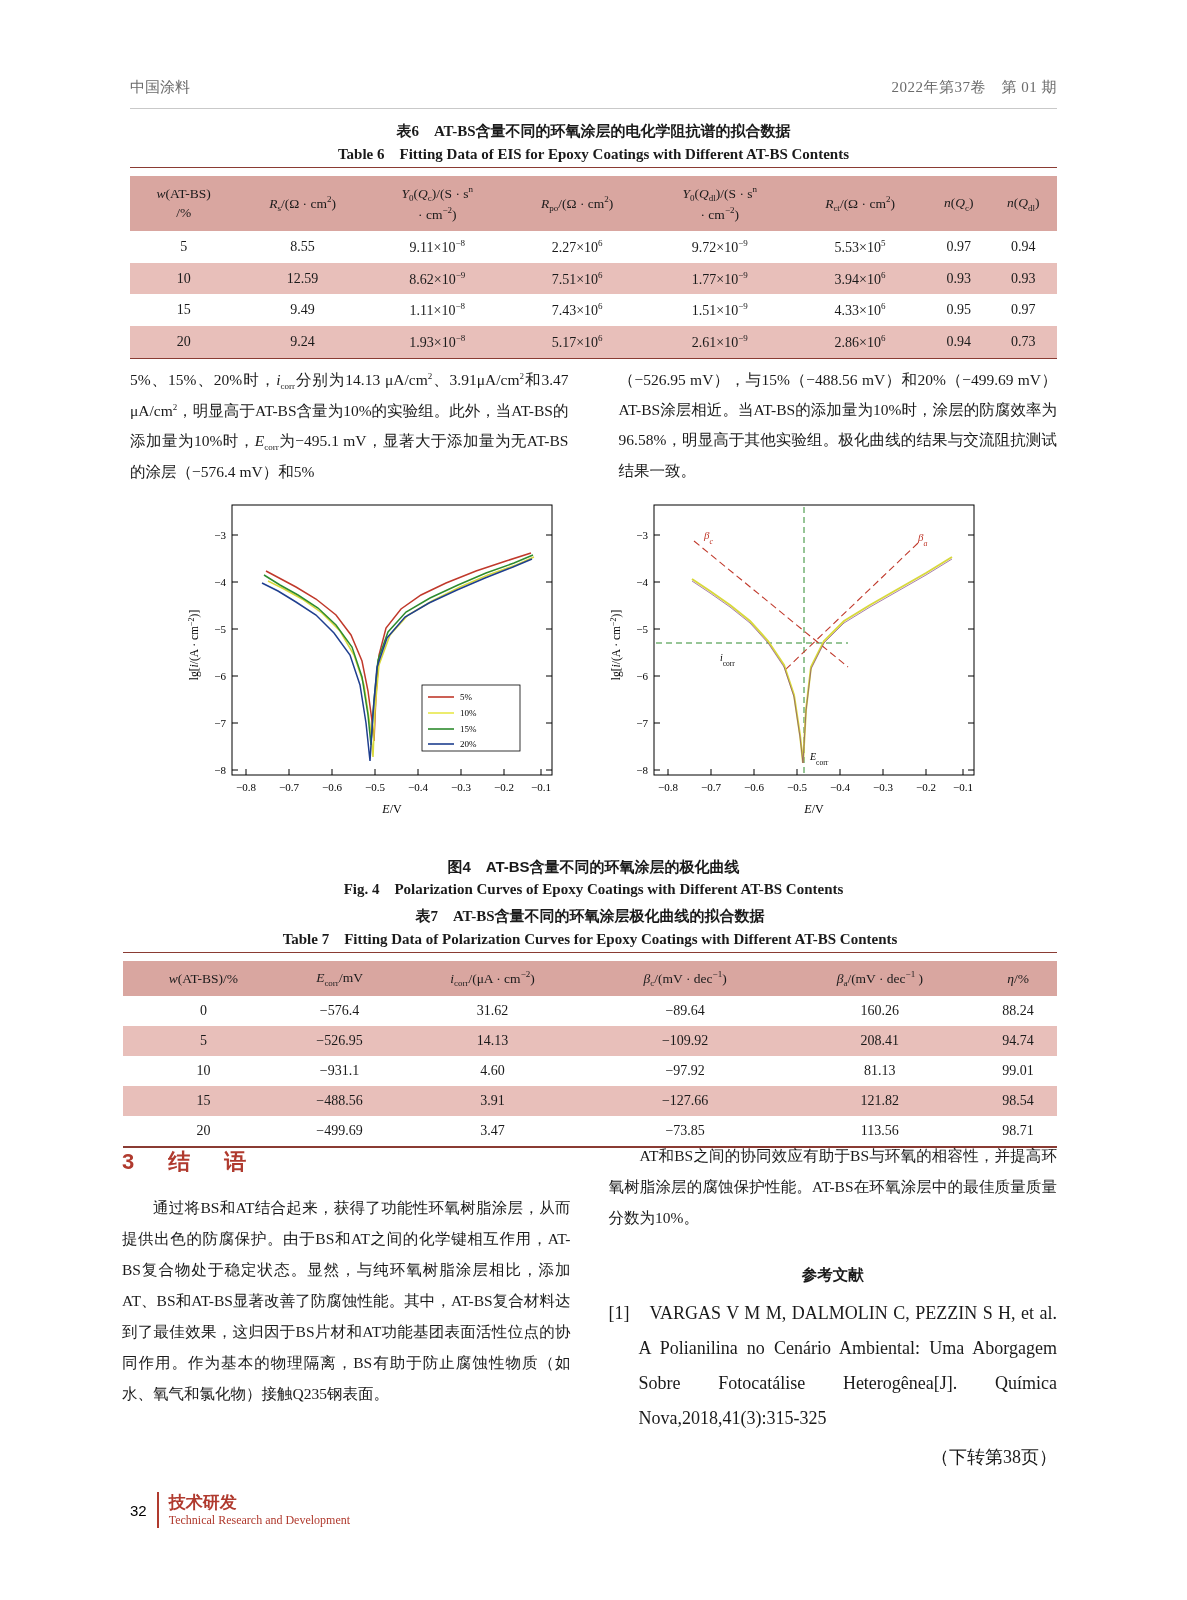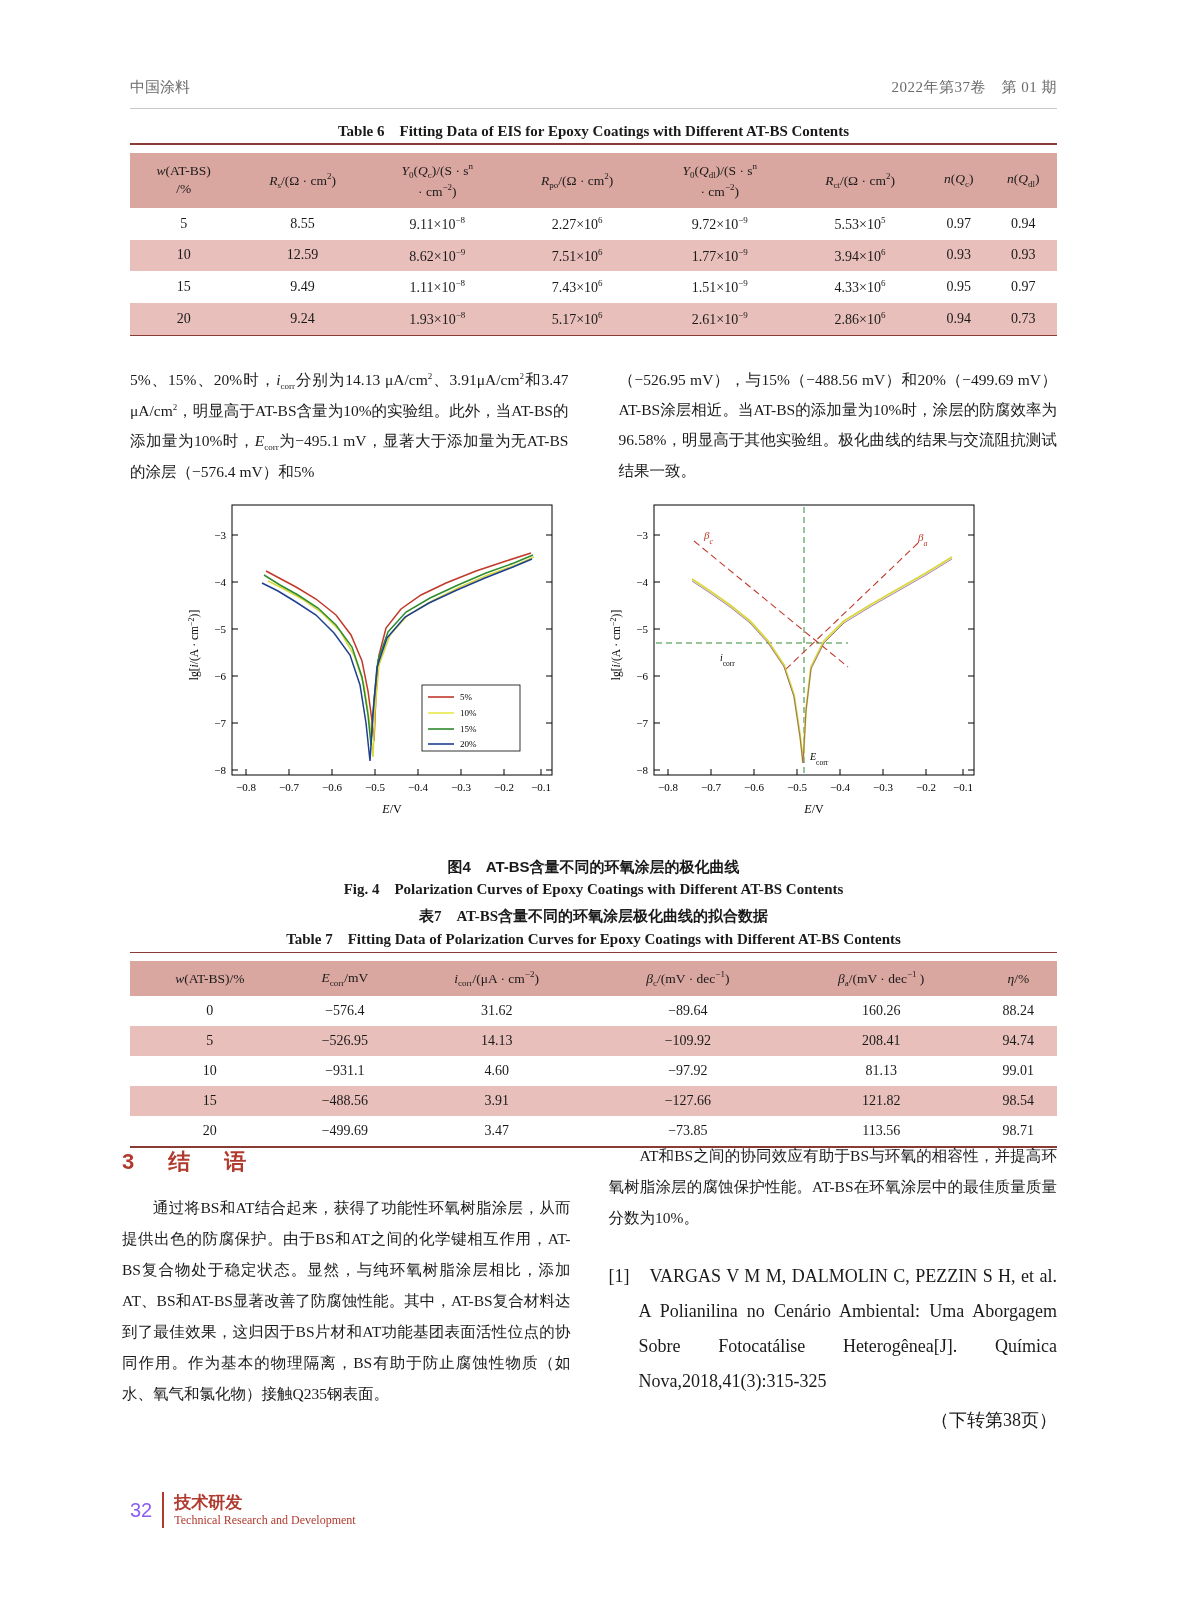--- a/index.html
+++ b/index.html
@@ -43,56 +43,57 @@
   .col{width:48%;font-size:15.5px;line-height:1.95;text-align:justify;}
   .col p{margin:0;text-indent:0;}
 
   
   .figs{position:absolute;left:176px;right:130px;top:495px;display:flex;gap:22px;}
   .fig{position:relative;}
   .figcap{position:absolute;left:130px;right:130px;top:855px;text-align:center;font-size:15px;font-weight:bold;line-height:1.55;}
   .figcap .cn{font-family:"Liberation Sans", sans-serif;}
 
   
-  .t7-wrap{position:absolute;left:130px;right:130px;top:905px;}
+  .t7-wrap{position:absolute;left:123px;right:130px;top:905px;}
 
   
   .concl{position:absolute;left:122px;right:130px;top:1140px;display:flex;gap:38px;}
   .c-col{width:48%;font-size:15.5px;line-height:2.0;text-align:justify;}
   h2.sec{
     color:#b03a2e;font-size:22px;margin:0 0 8px 0;font-family:"Liberation Sans", sans-serif;
     letter-spacing:6px;font-weight:bold;
   }
   .indent{text-indent:2em;margin:0;}
   .refs-title{text-align:center;font-weight:bold;font-size:15.5px;margin:0 0 6px 0;font-family:"Liberation Sans", sans-serif;}
   .ref{font-size:18px;line-height:1.95;text-align:justify;padding-left:30px;text-indent:-30px;}
   .cont{display:block;text-align:right;margin-top:4px;text-indent:0;padding-left:0;}
 
   
   .footer{position:absolute;left:130px;bottom:72px;display:flex;align-items:center;gap:10px;}
-  .pagenum{color:#8b5cf6;font-size:20px;font-family:"Liberation Sans", sans-serif;}
+  .pagenum{color:#000000;font-size:15px;font-family:"Liberation Sans", sans-serif;}
   .fbar{width:2px;height:36px;background:#b03a2e;}
   .ftext{line-height:1.2;}
   .ftext .cn{color:#b03a2e;font-size:17px;font-family:"Liberation Sans", sans-serif;font-weight:bold;}
   .ftext .en{color:#b03a2e;font-size:12px;display:block;}
 
   .legend-box{font-size:9px;}
 </style>
 </head>
 <body>
 
 <div class="page">
 
   <div class="header">
     <div class="left">中国涂料</div>
     <div class="right">2022年第37卷　第 01 期</div>
   </div>
   <div class="header-rule"></div>
 
   <div class="t6-wrap">
+    <div class="cap cn">表6　AT-BS含量不同的环氧涂层的电化学阻抗谱的拟合数据</div>
     <div class="cap">Table 6　Fitting Data of EIS for Epoxy Coatings with Different AT-BS Contents</div>
     <div class="rule-top"></div>
     <table class="data">
       <thead>
         <tr>
           <th><i>w</i>(AT-BS)<br>/%</th>
           <th><i>R</i><sub>s</sub>/(Ω · cm<sup>2</sup>)</th>
           <th><i>Y</i><sub>0</sub>(<i>Q</i><sub>c</sub>)/(S · s<sup>n</sup><br>· cm<sup>−2</sup>)</th>
           <th><i>R</i><sub>po</sub>/(Ω · cm<sup>2</sup>)</th>
           <th><i>Y</i><sub>0</sub>(<i>Q</i><sub>dl</sub>)/(S · s<sup>n</sup><br>· cm<sup>−2</sup>)</th>
@@ -362,20 +363,21 @@
   </div>
 
   <div class="concl">
     <div class="c-col">
       <h2 class="sec">3　结　语</h2>
       <p class="indent">通过将BS和AT结合起来，获得了功能性环氧树脂涂层，从而提供出色的防腐保护。由于BS和AT之间的化学键相互作用，AT-BS复合物处于稳定状态。显然，与纯环氧树脂涂层相比，添加AT、BS和AT-BS显著改善了防腐蚀性能。其中，AT-BS复合材料达到了最佳效果，这归因于BS片材和AT功能基团表面活性位点的协同作用。作为基本的物理隔离，BS有助于防止腐蚀性物质（如水、氧气和氯化物）接触Q235钢表面。</p>
     </div>
     <div class="c-col">
       <p class="indent">AT和BS之间的协同效应有助于BS与环氧的相容性，并提高环氧树脂涂层的腐蚀保护性能。AT-BS在环氧涂层中的最佳质量质量分数为10%。</p>
       <div style="height:26px"></div>
+      <div class="refs-title">参考文献</div>
       <div class="ref">[1]　VARGAS V M M, DALMOLIN C, PEZZIN S H, et al. A Polianilina no Cenário Ambiental: Uma Aborgagem Sobre Fotocatálise Heterogênea[J]. Química Nova,2018,41(3):315-325</div>
       <div class="ref cont">（下转第38页）</div>
     </div>
   </div>
 
   <div class="footer">
     <div class="pagenum">32</div>
     <div class="fbar"></div>
     <div class="ftext">
       <span class="cn">技术研发</span>

